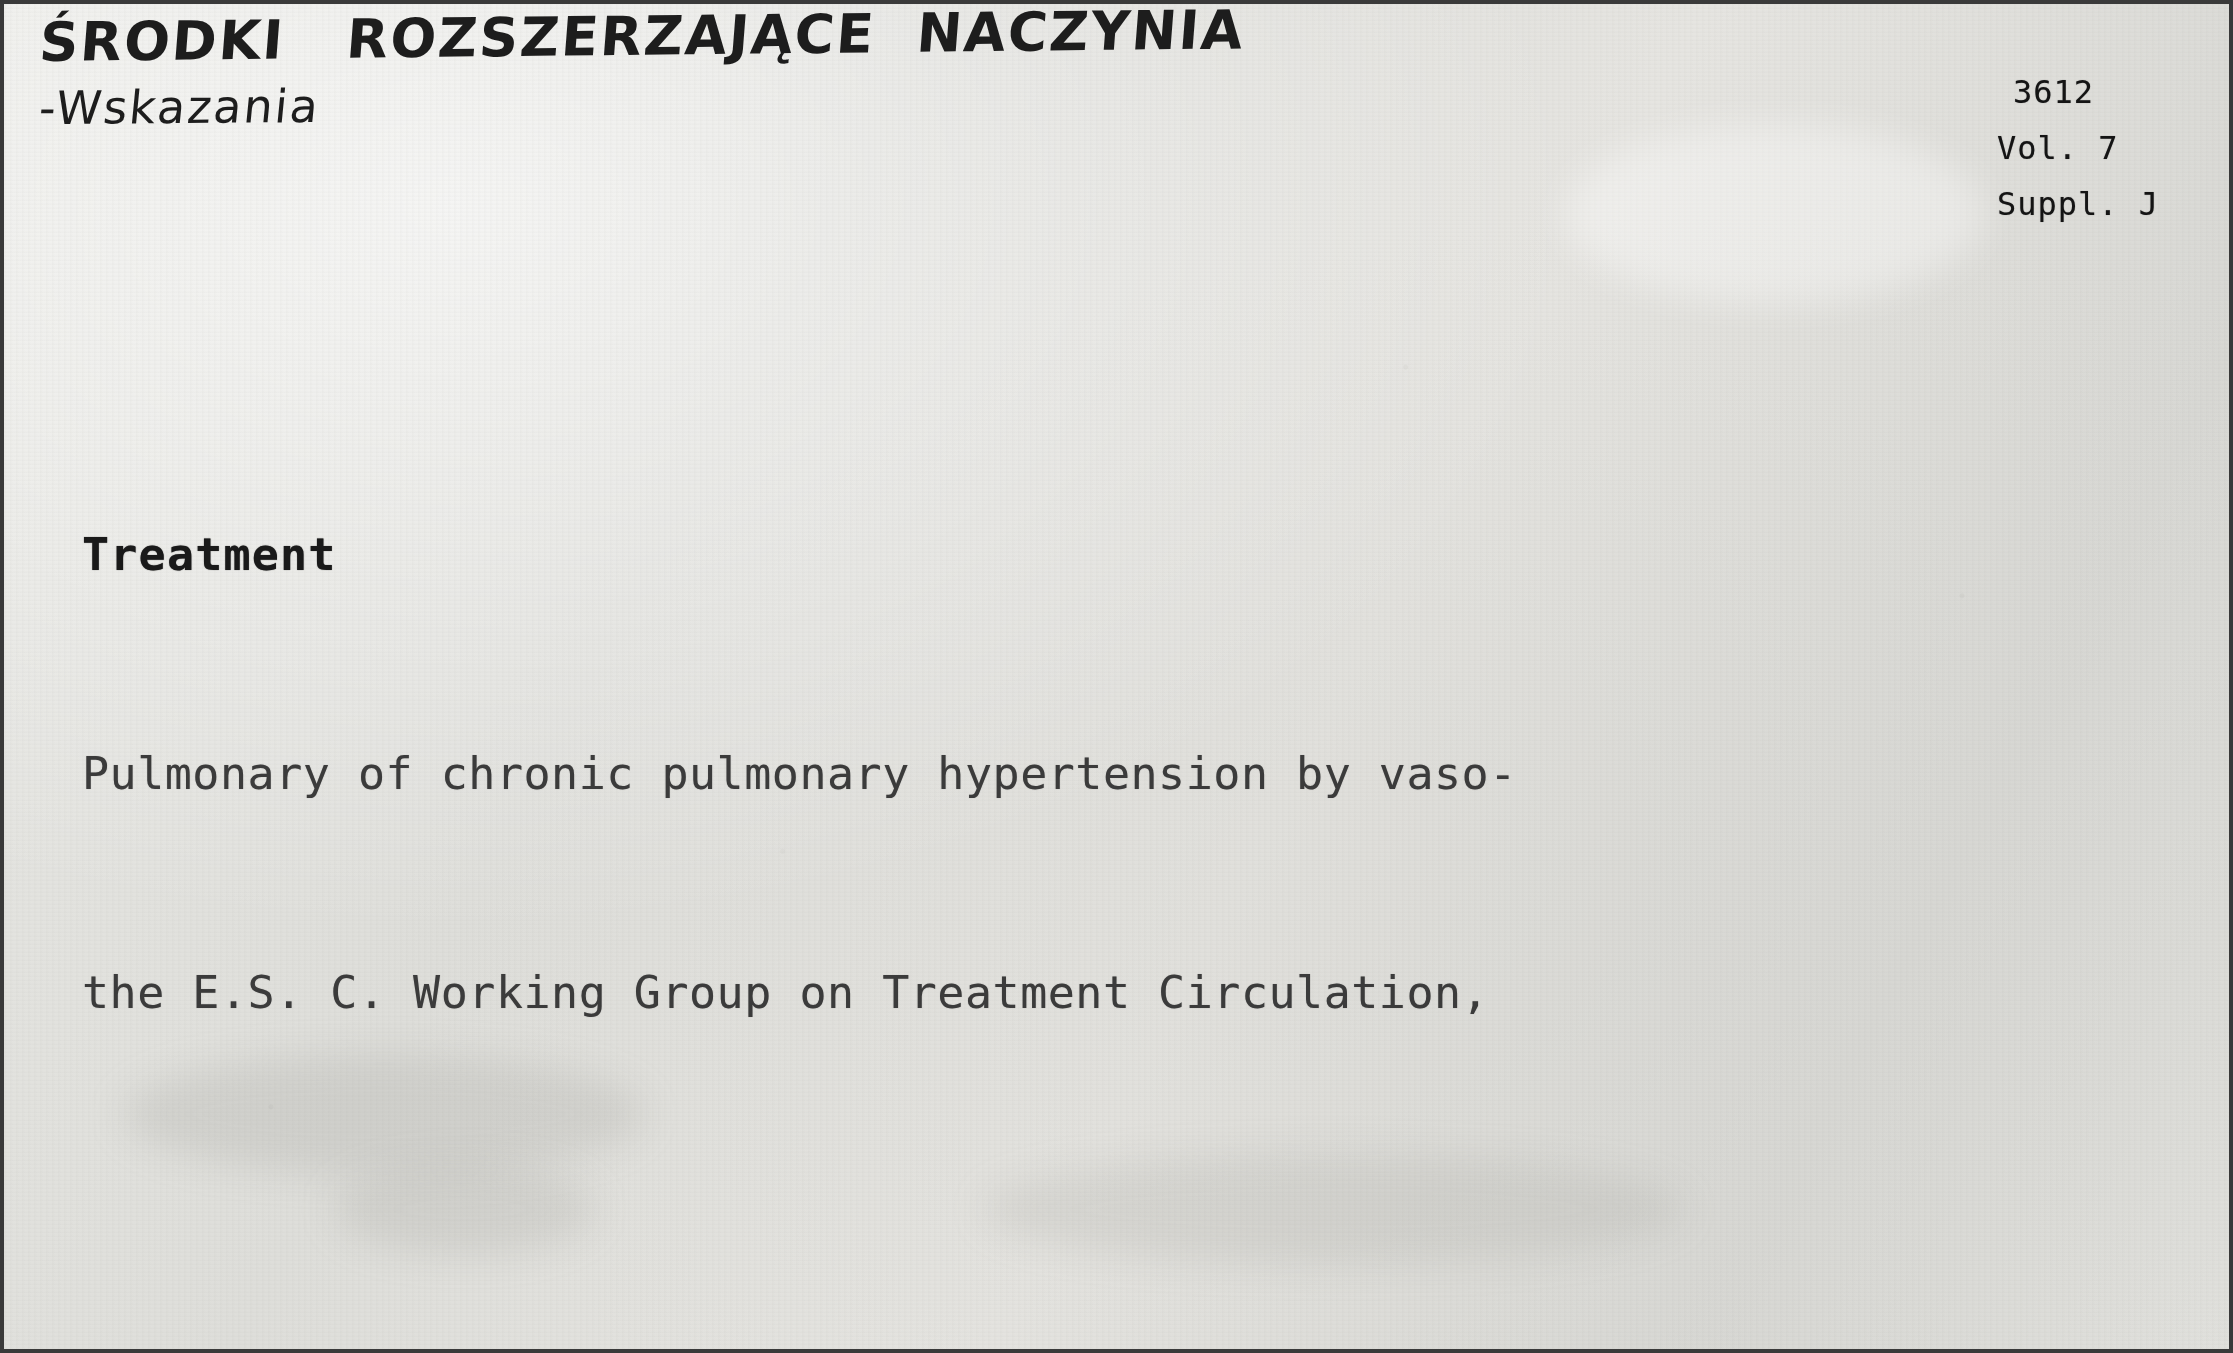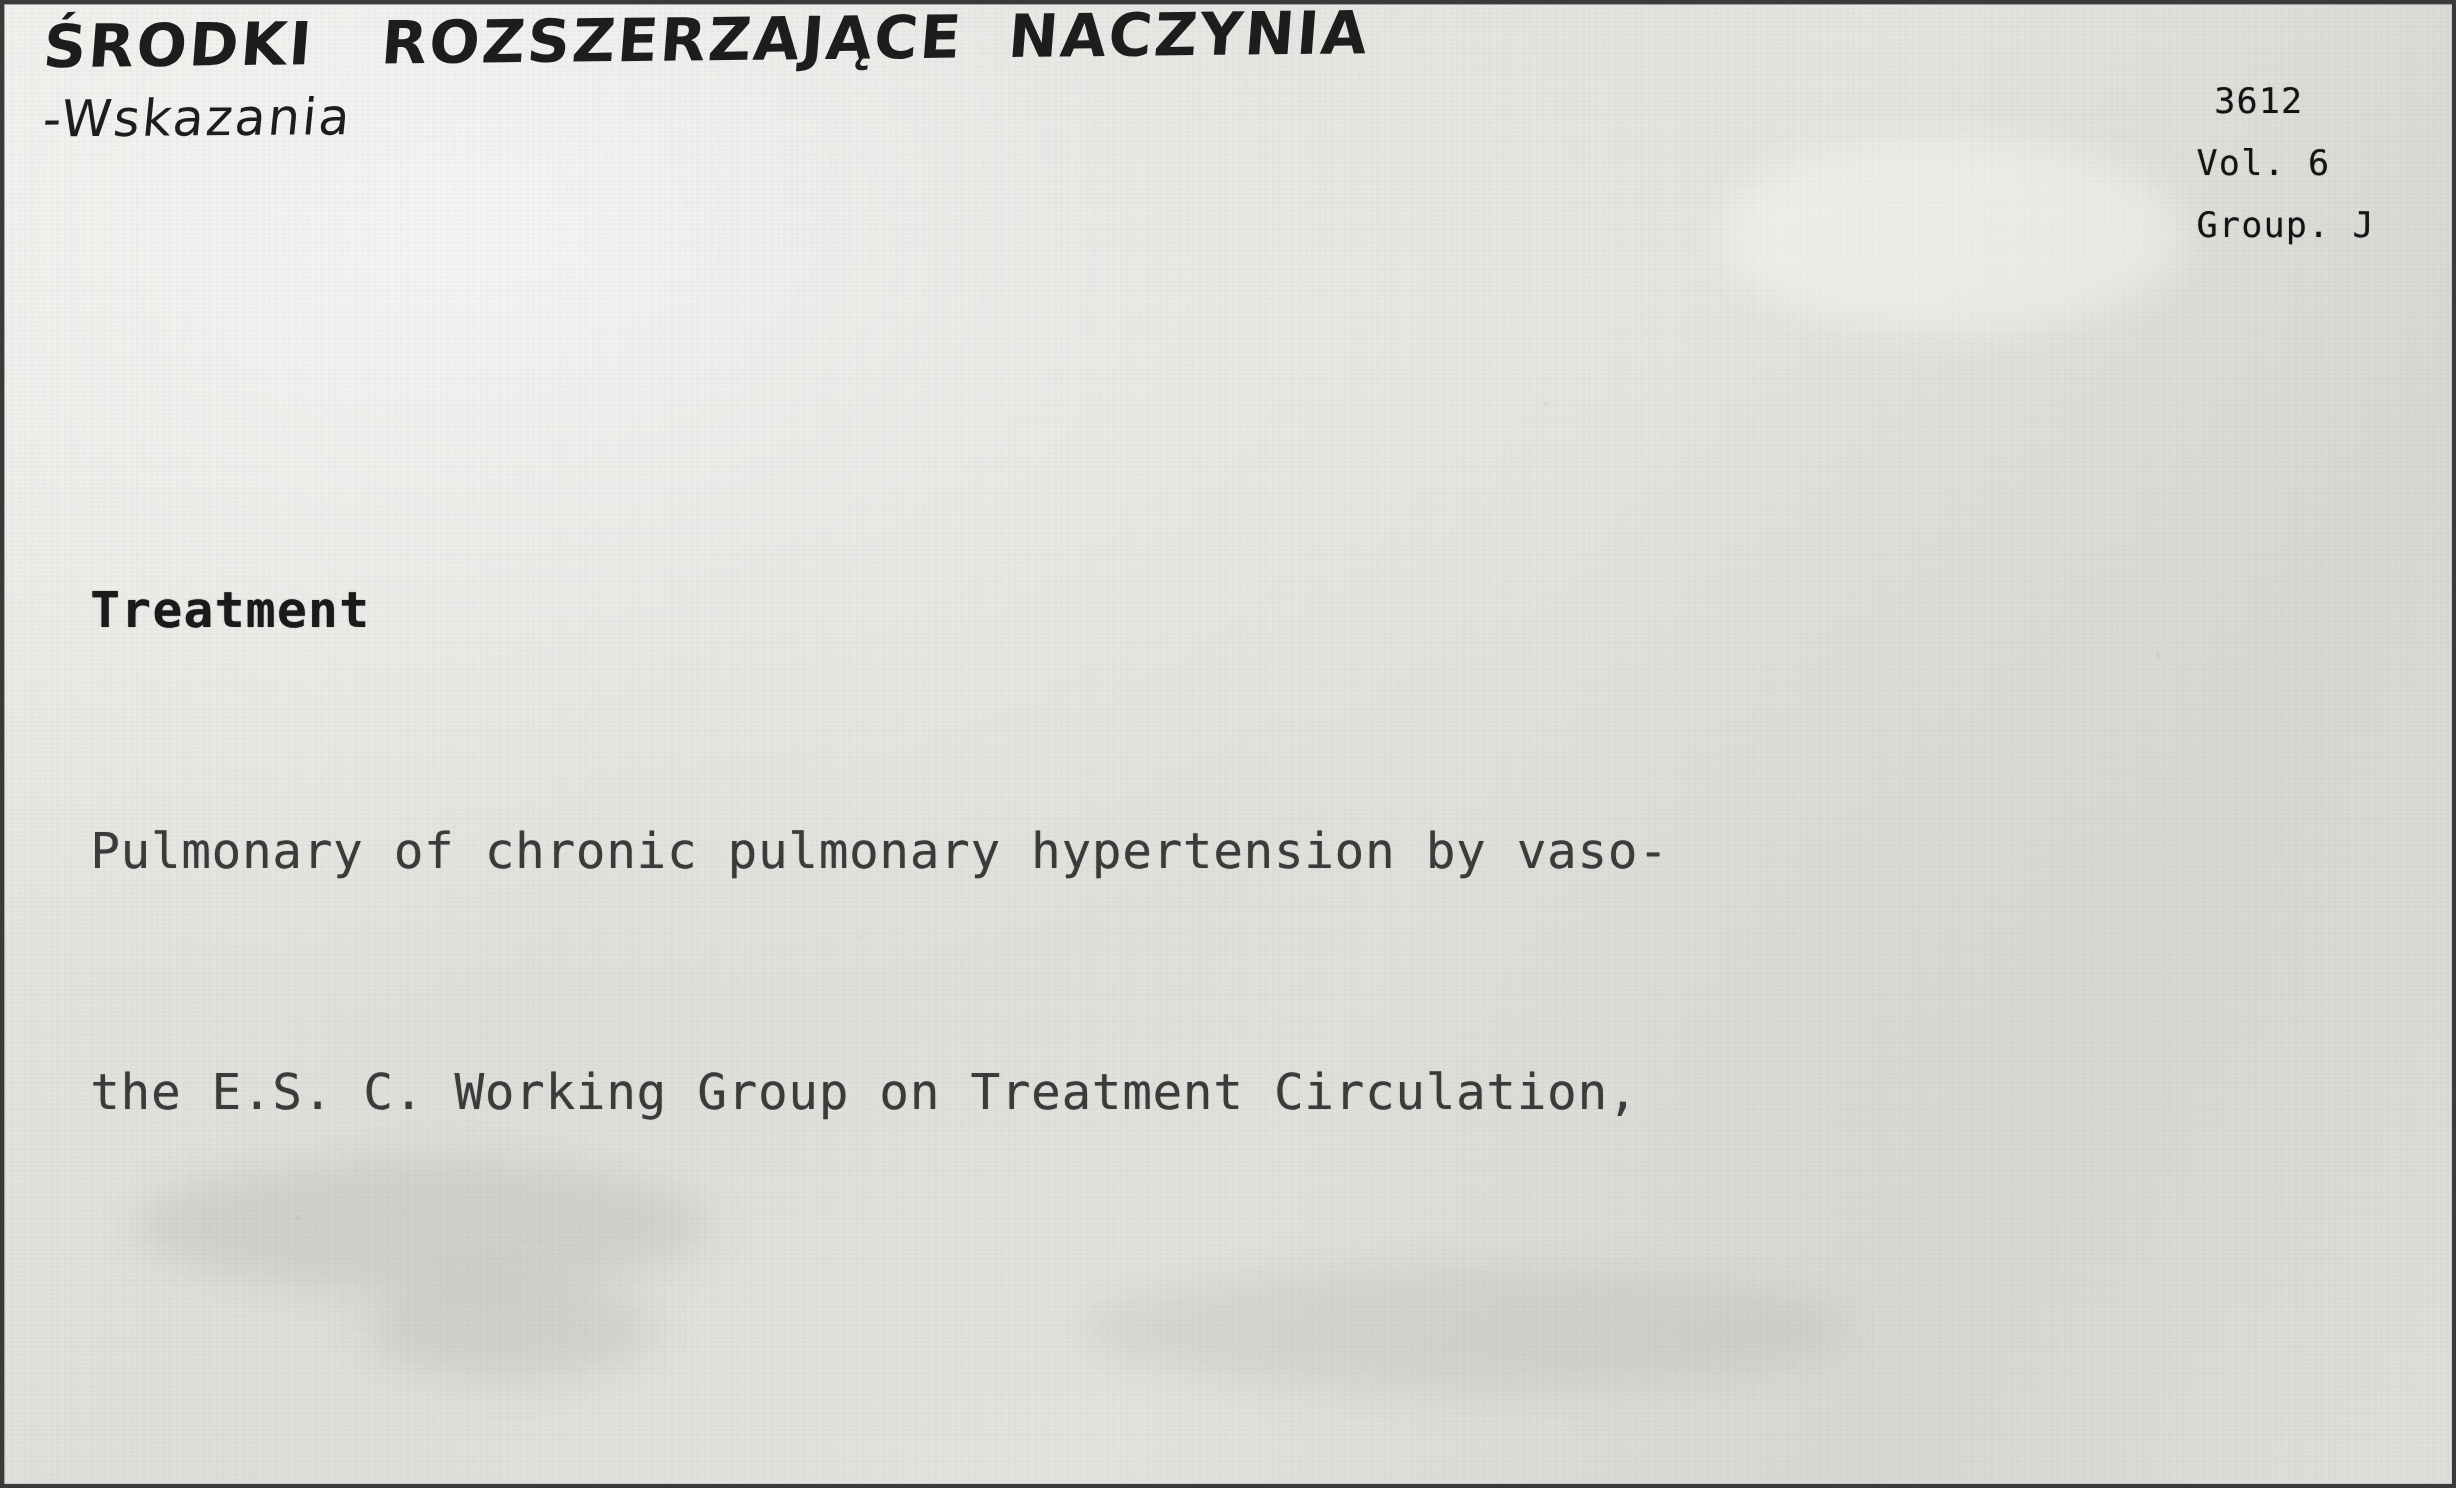--- a/index.html
+++ b/index.html
@@ -128,22 +128,22 @@
   <div class="smudge s3"></div>
   <div class="smudge s4"></div>
 
   <div class="handwriting">
     <div class="hw-line1"><span>ŚRODKI</span><span class="gap"></span><span>ROZSZERZAJĄCE  NACZYNIA</span></div>
     <div class="hw-line2">-Wskazania</div>
   </div>
 
   <div class="callno">
     <div class="num">3612</div>
-    <div>Vol. 6</div>
-    <div>Group. J</div>
+    <div>Vol. 7</div>
+    <div>Suppl. J</div>
   </div>
 
   <div class="typed">
     <span class="label body-line">Treatment</span>
     <span class="body-line">Pulmonary of chronic pulmonary hypertension by vaso-</span>
     <span class="body-line">the E.S. C. Working Group on Treatment Circulation,</span>
     
     
     
     

